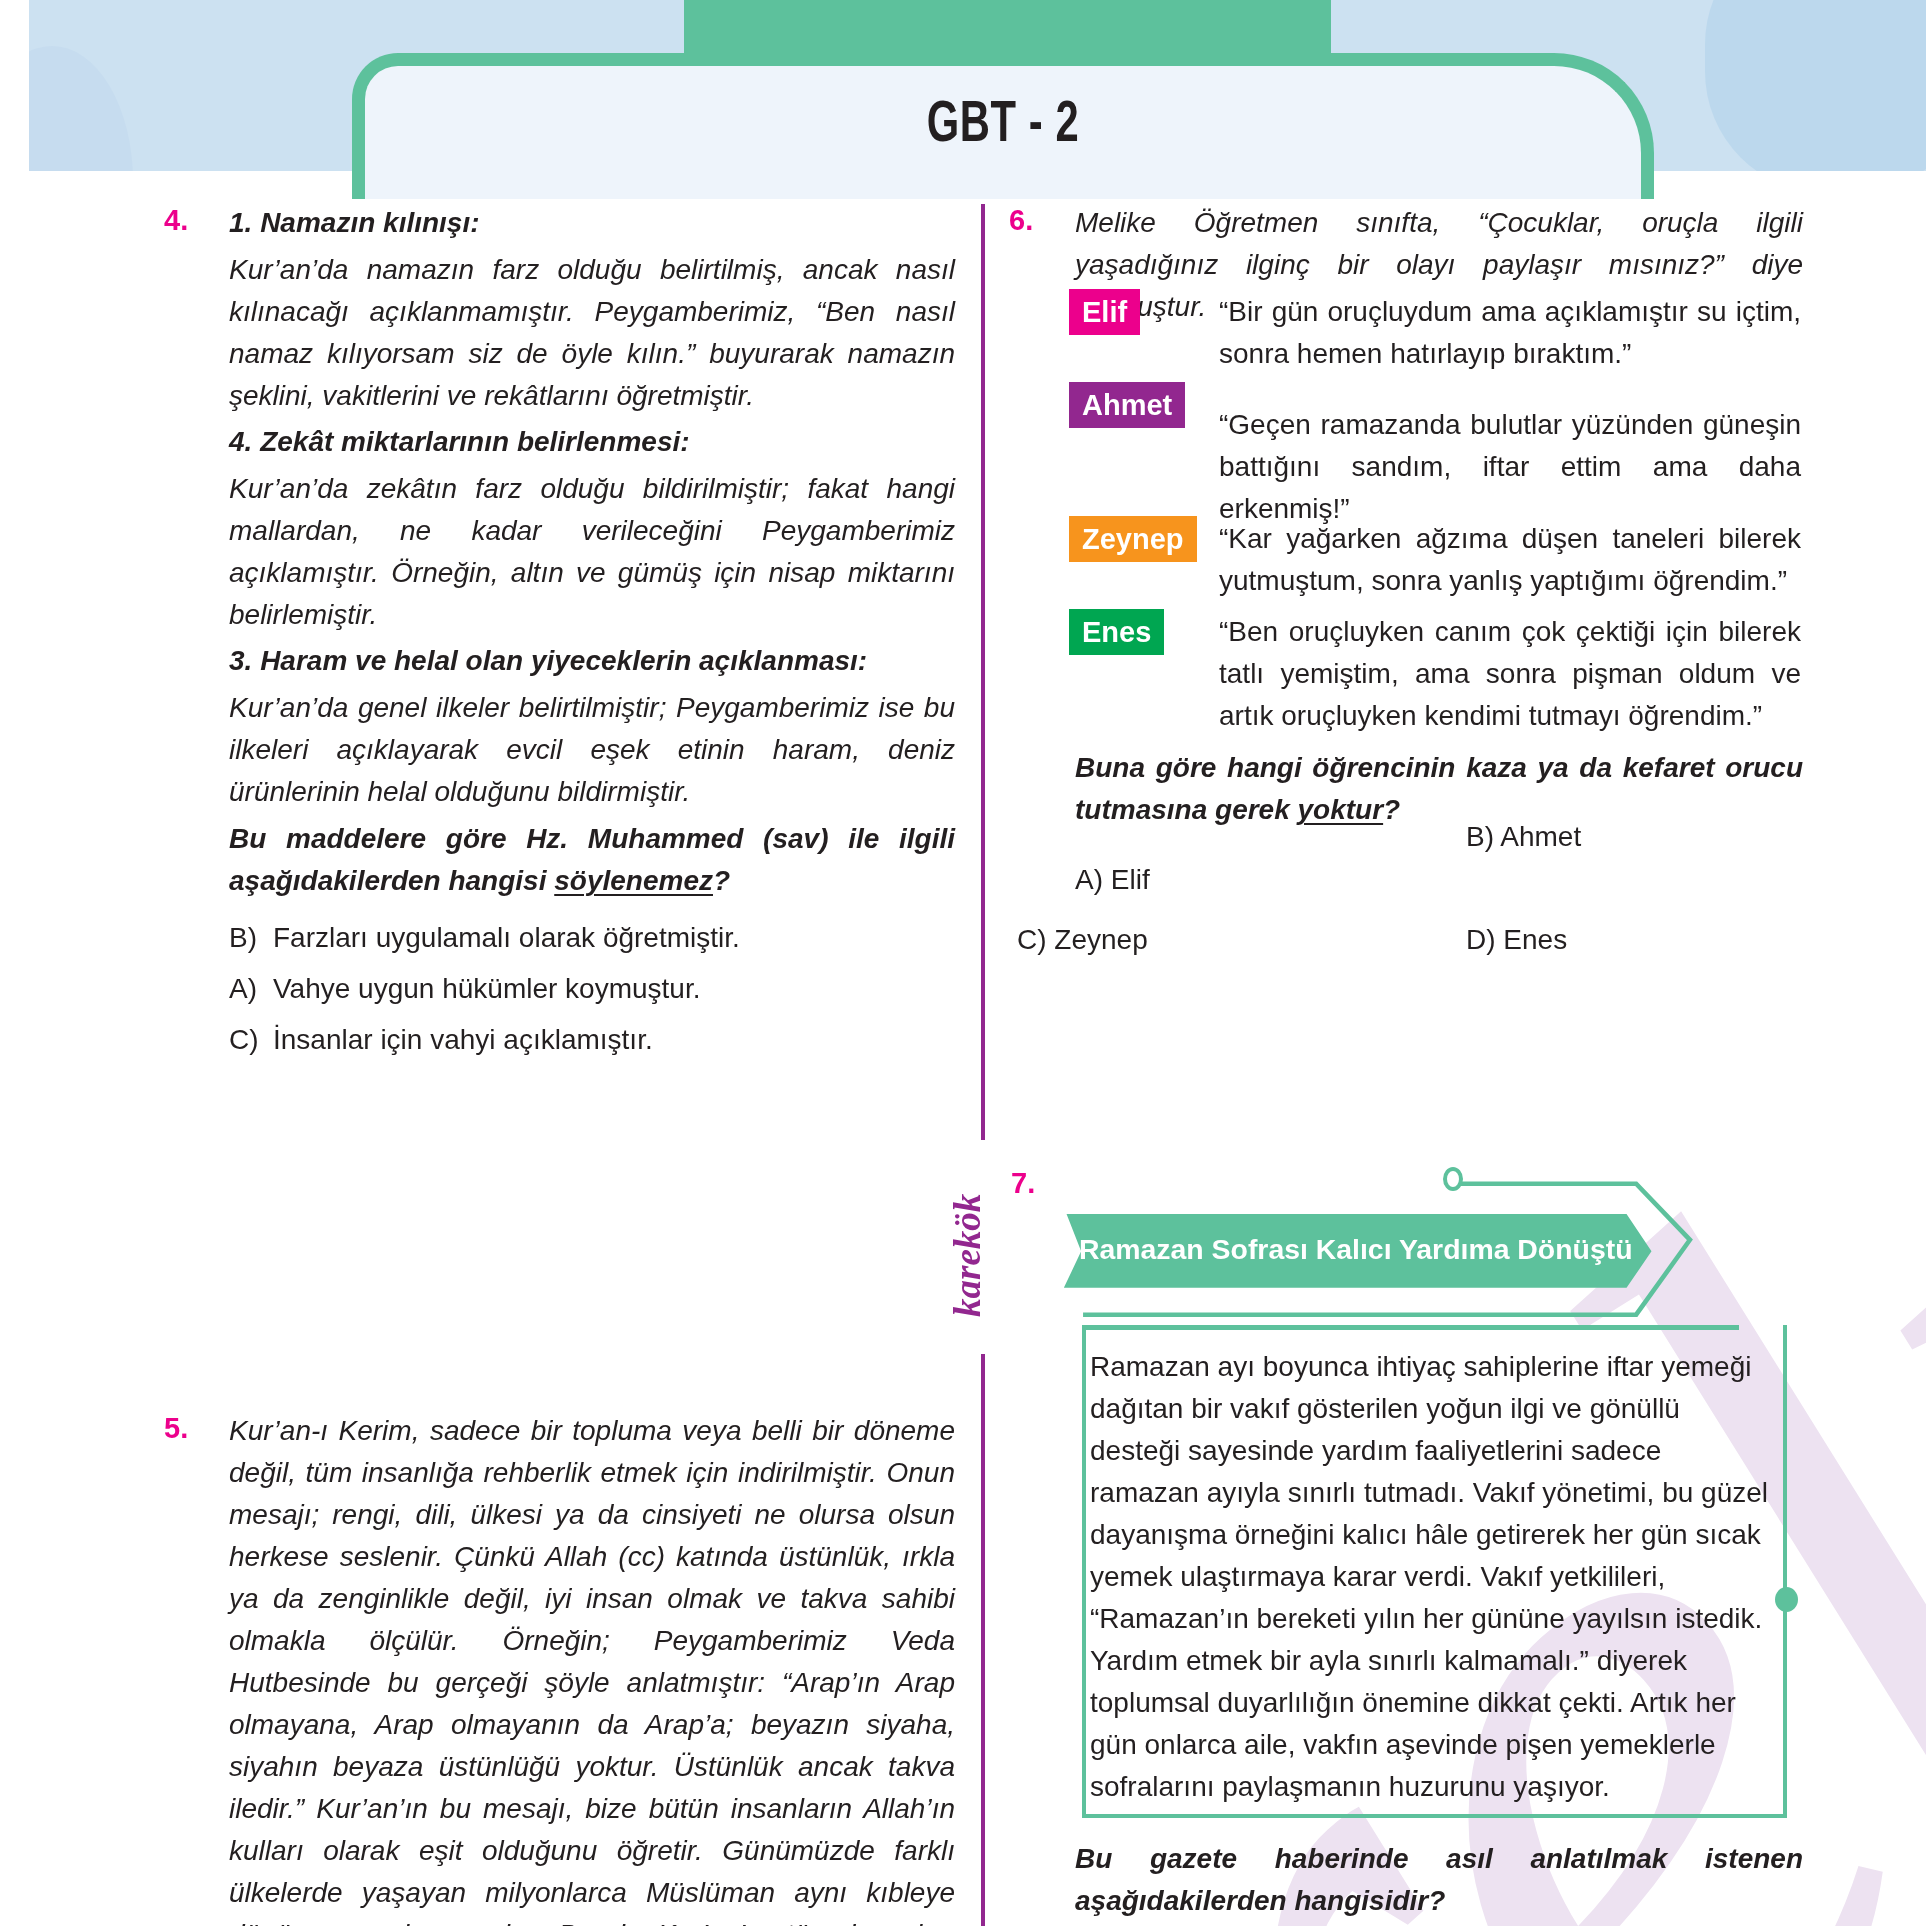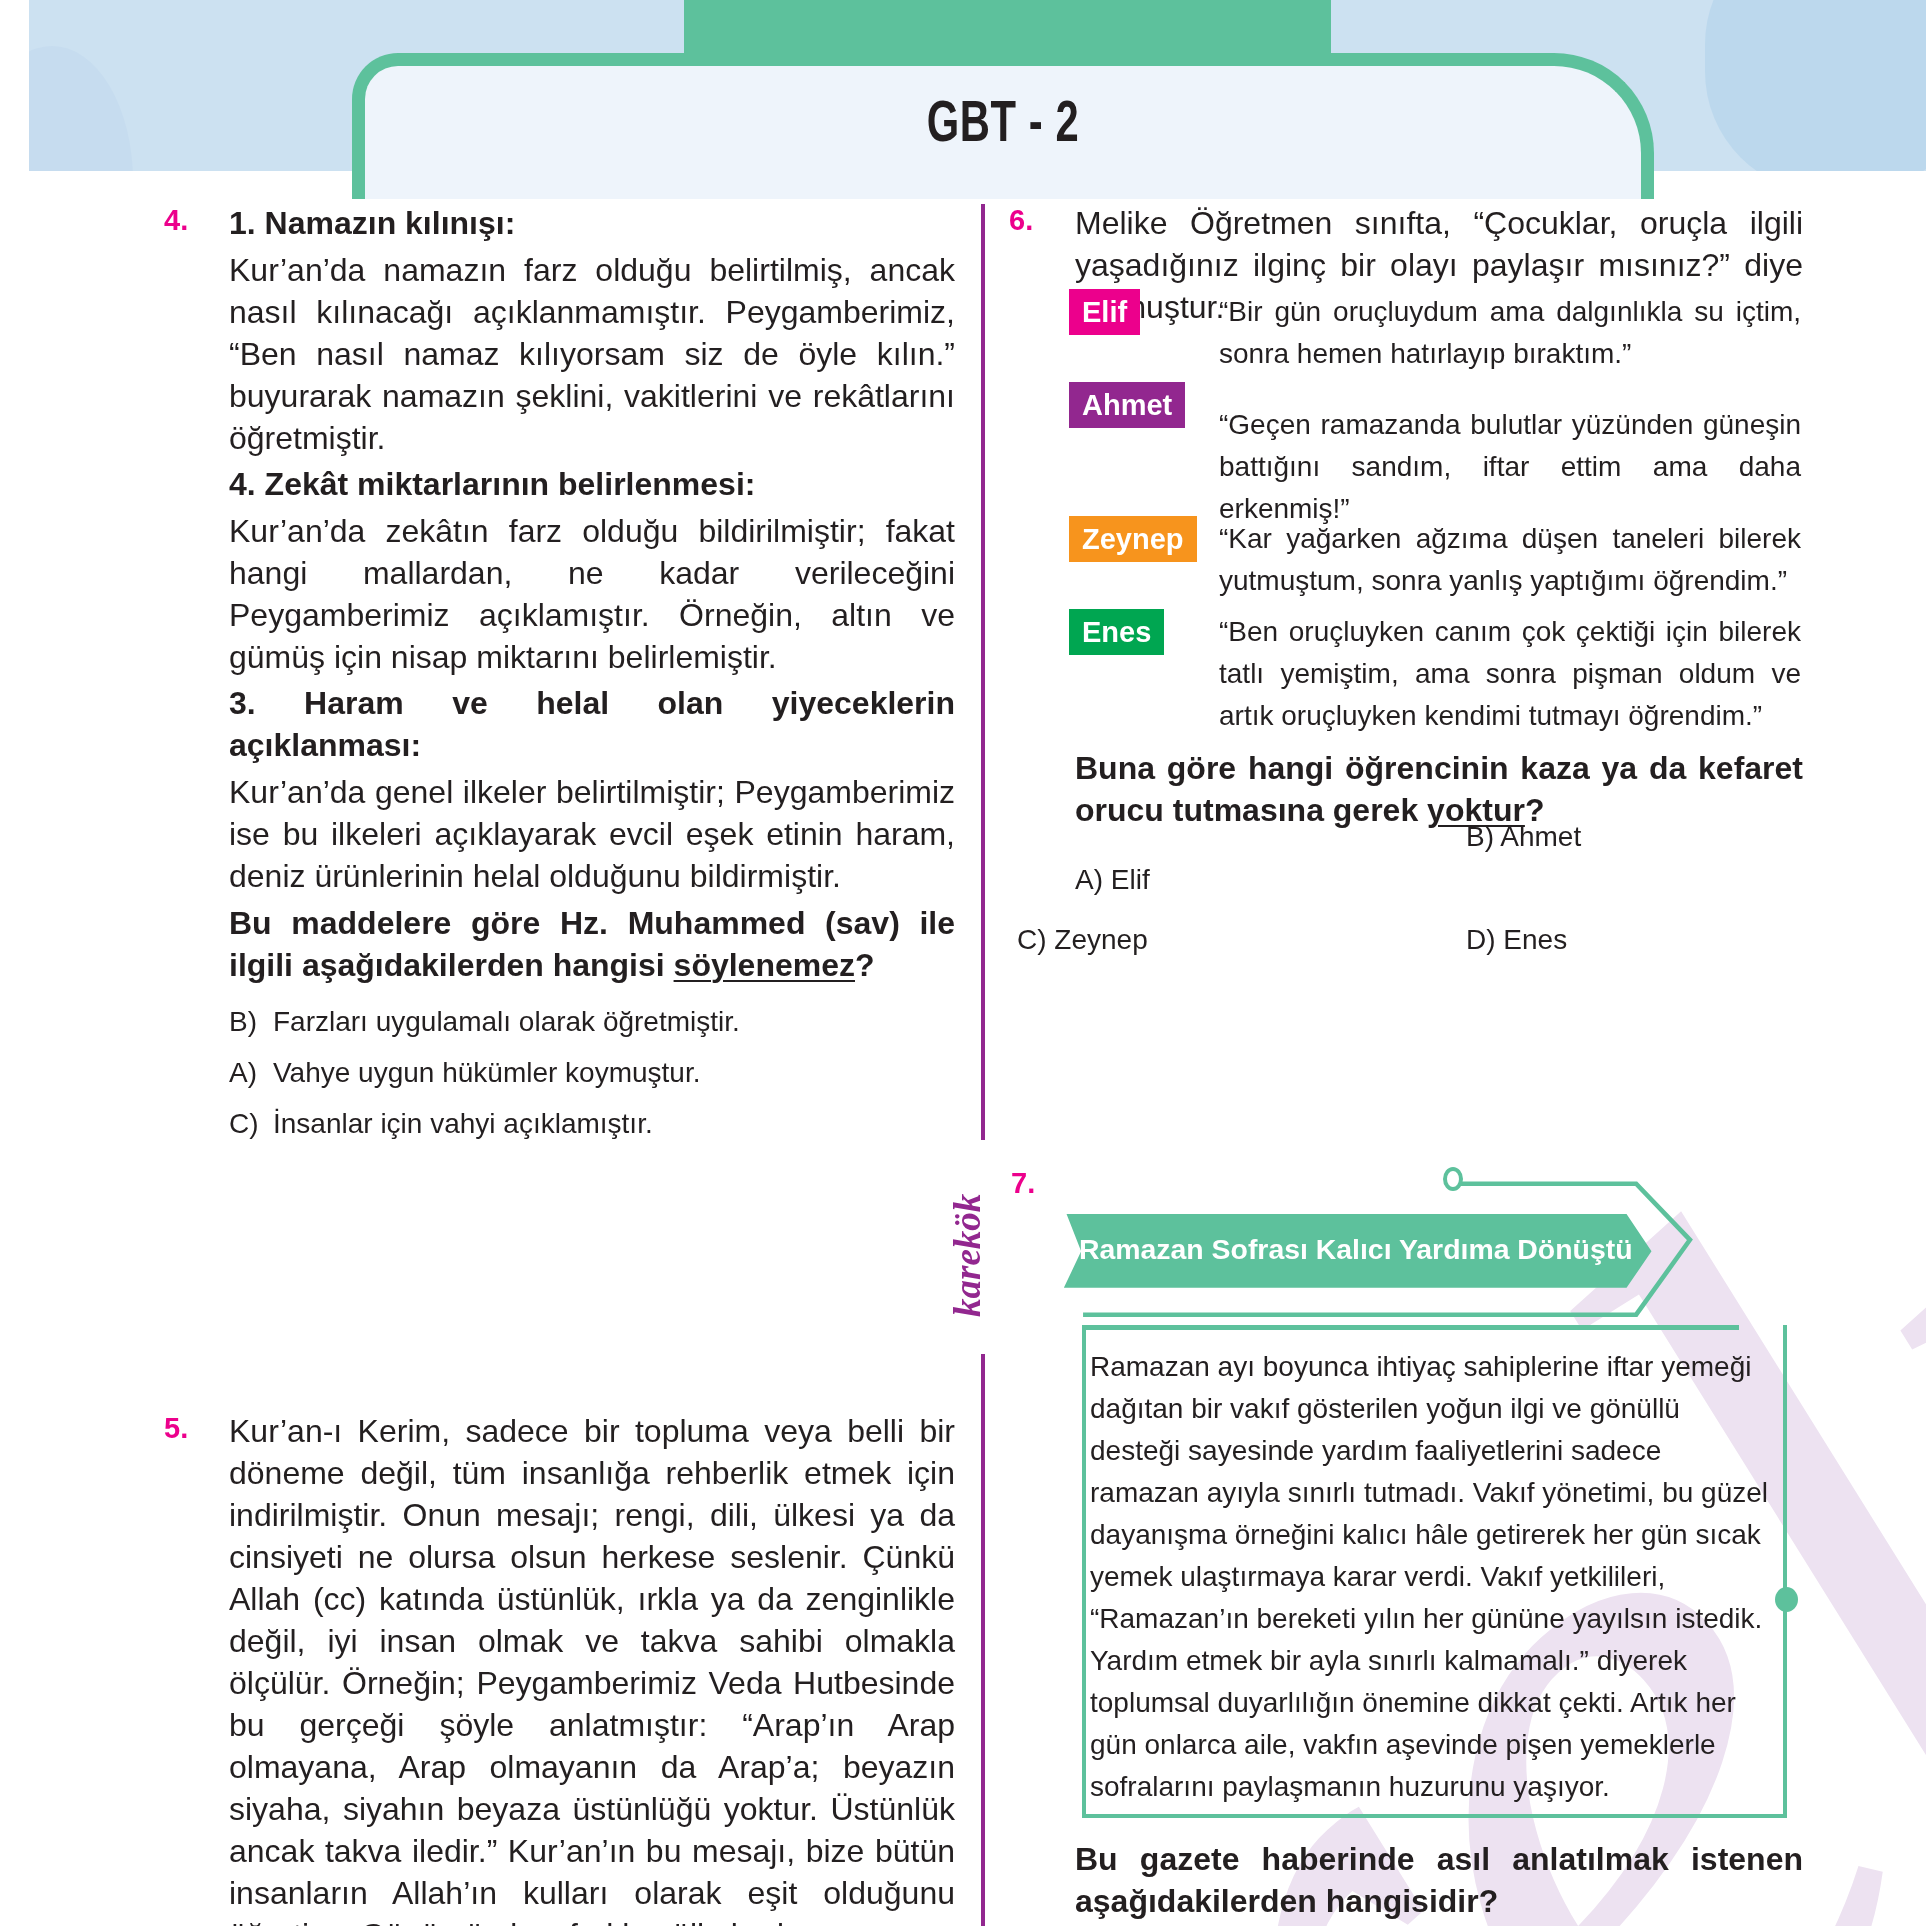--- a/index.html
+++ b/index.html
@@ -15,21 +15,21 @@
                border-bottom:none; border-radius:46px 100px 0 0; box-sizing:border-box; }
   #title-text { left:352px; top:87px; width:1302px; text-align:center; font-size:58px; font-weight:bold;
                 letter-spacing:0.8px; transform:scaleX(0.72); transform-origin:center; color:#231f20; }
   
   #watermark { left:-39px; top:347px; width:2311px; font-family:"Liberation Serif", serif; font-style:italic;
                font-size:1002px; color:#ede2f1; transform:rotate(-42deg); transform-origin:left top;
                white-space:nowrap; z-index:0; line-height:1; }
   #watermark { left:116px; top:2427px; }
   .content { z-index:2; }
   
-  .txt { font-size:32px; line-height:42px; text-align:justify; }
+  .txt { font-size:28px; line-height:42px; text-align:justify;font-style:italic; }
   .bold { font-weight:bold; }
   .qnum { font-size:29px; font-weight:bold; color:#ec008c; }
   .opt { font-size:28px; line-height:42px; }
   .opt .lbl { display:inline-block; width:44px; }
   u { text-decoration:underline; text-decoration-thickness:2.3px; text-underline-offset:3.9px; }
   
   .divider { width:3.5px; background:#92278f; left:981px; }
   #karekok { left:946px; top:1194px; font-family:"Liberation Serif", serif; font-style:italic; font-weight:bold;
              font-size:37px; color:#92278f; transform:rotate(-90deg); transform-origin:left top; white-space:nowrap; }
   
@@ -78,21 +78,21 @@
 <div class="abs content qnum" style="left:164px;top:1412px;">5.</div>
 <div class="abs content" style="left:229px;top:1410px;width:726px;">
   <div class="txt" style="margin-bottom:4.6px;">Kur’an-ı Kerim, sadece bir topluma veya belli bir döneme değil, tüm insanlığa rehberlik etmek için indirilmiştir. Onun mesajı; rengi, dili, ülkesi ya da cinsiyeti ne olursa olsun herkese seslenir. Çünkü Allah (cc) katında üstünlük, ırkla ya da zenginlikle değil, iyi insan olmak ve takva sahibi olmakla ölçülür. Örneğin; Peygamberimiz Veda Hutbesinde bu gerçeği şöyle anlatmıştır: “Arap’ın Arap olmayana, Arap olmayanın da Arap’a; beyazın siyaha, siyahın beyaza üstünlüğü yoktur. Üstünlük ancak takva iledir.” Kur’an’ın bu mesajı, bize bütün insanların Allah’ın kulları olarak eşit olduğunu öğretir. Günümüzde farklı ülkelerde yaşayan milyonlarca Müslüman aynı kıbleye dönüp aynı duayı eder. Bu da Kur’an’ın tüm insanları birleştiren bir kitap olduğunu gösterir.</div>
 
 </div>
 
 <div class="abs content qnum" style="left:1009px;top:204px;">6.</div>
 <div class="abs content txt" style="left:1075px;top:202px;width:728px;">Melike Öğretmen sınıfta, “Çocuklar, oruçla ilgili yaşadığınız ilginç bir olayı paylaşır mısınız?” diye sormuştur.</div>
 
 <div class="tag content" style="top:289px;background:#ec008c;">Elif</div>
-<div class="quote content" style="top:291px;">“Bir gün oruçluydum ama dalgınlıkla su içtim, sonra hemen hatırlayıp bıraktım.”</div>
+<div class="quote content" style="top:291px;">“Bir gün oruçluydum ama açıklamıştır su içtim, sonra hemen hatırlayıp bıraktım.”</div>
 
 <div class="tag content" style="top:382px;background:#92278f;">Ahmet</div>
 <div class="quote content" style="top:404px;">“Geçen ramazanda bulutlar yüzünden güneşin battığını sandım, iftar ettim ama daha erkenmiş!”</div>
 
 <div class="tag content" style="top:516px;background:#f7941d;">Zeynep</div>
 <div class="quote content" style="top:518px;">“Kar yağarken ağzıma düşen taneleri bilerek yutmuştum, sonra yanlış yaptığımı öğrendim.”</div>
 
 <div class="tag content" style="top:609px;background:#00a651;">Enes</div>
 <div class="quote content" style="top:611px;">“Ben oruçluyken canım çok çektiği için bilerek tatlı yemiştim, ama sonra pişman oldum ve artık oruçluyken kendimi tutmayı öğrendim.”</div>
 

